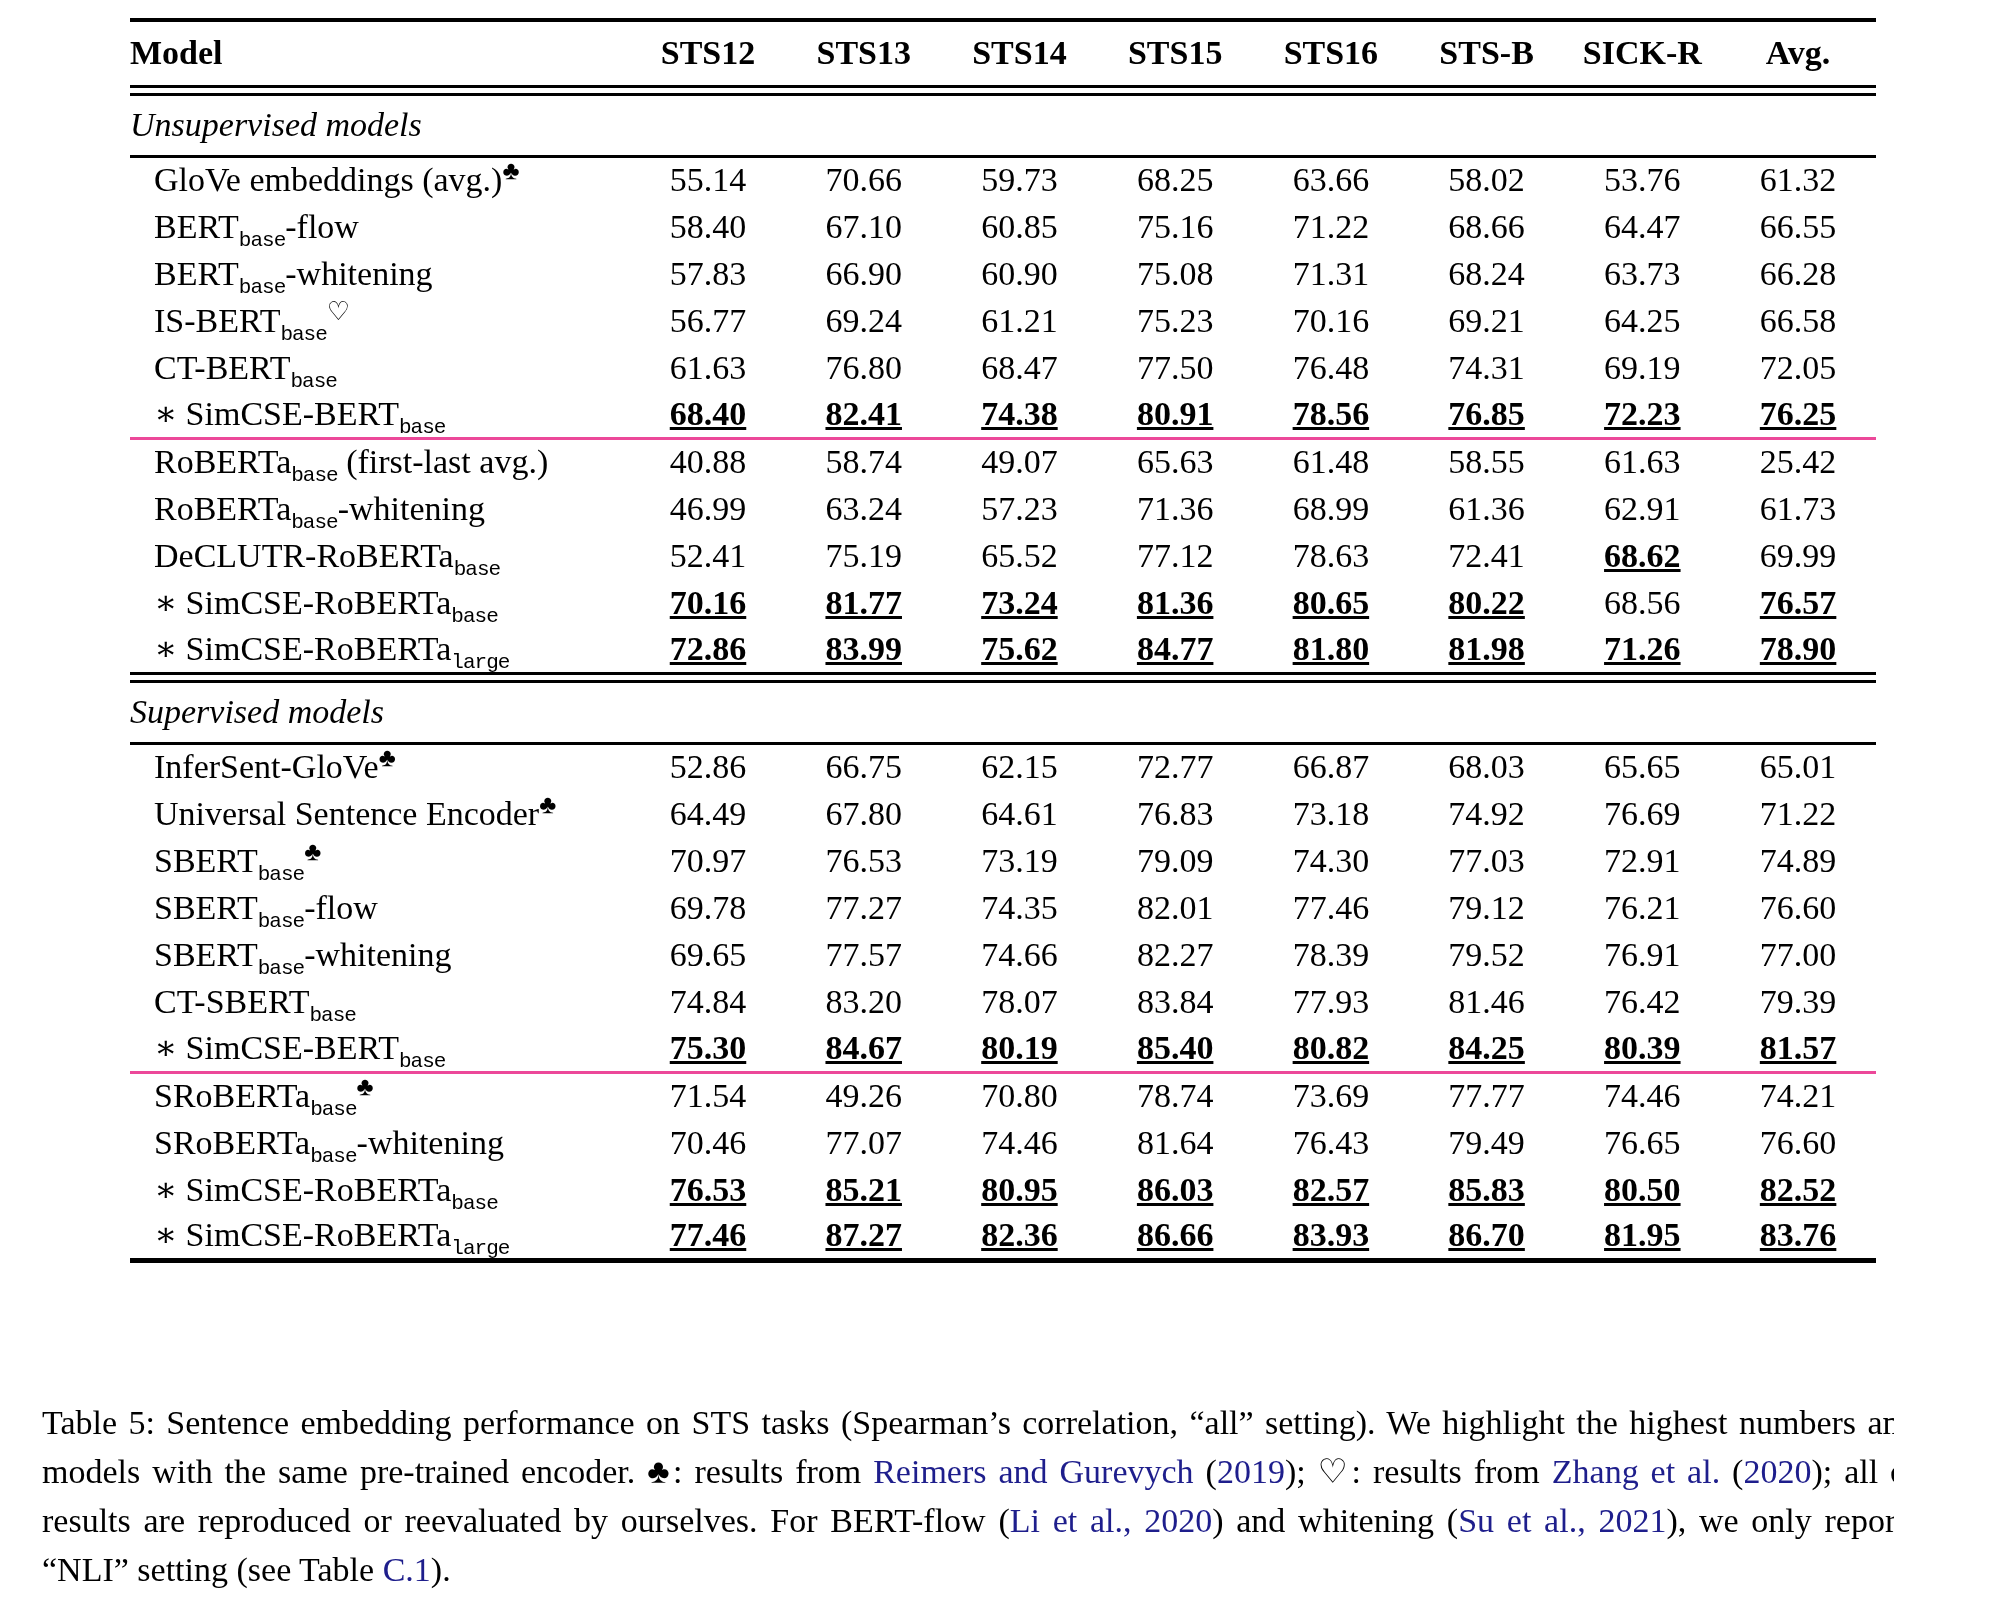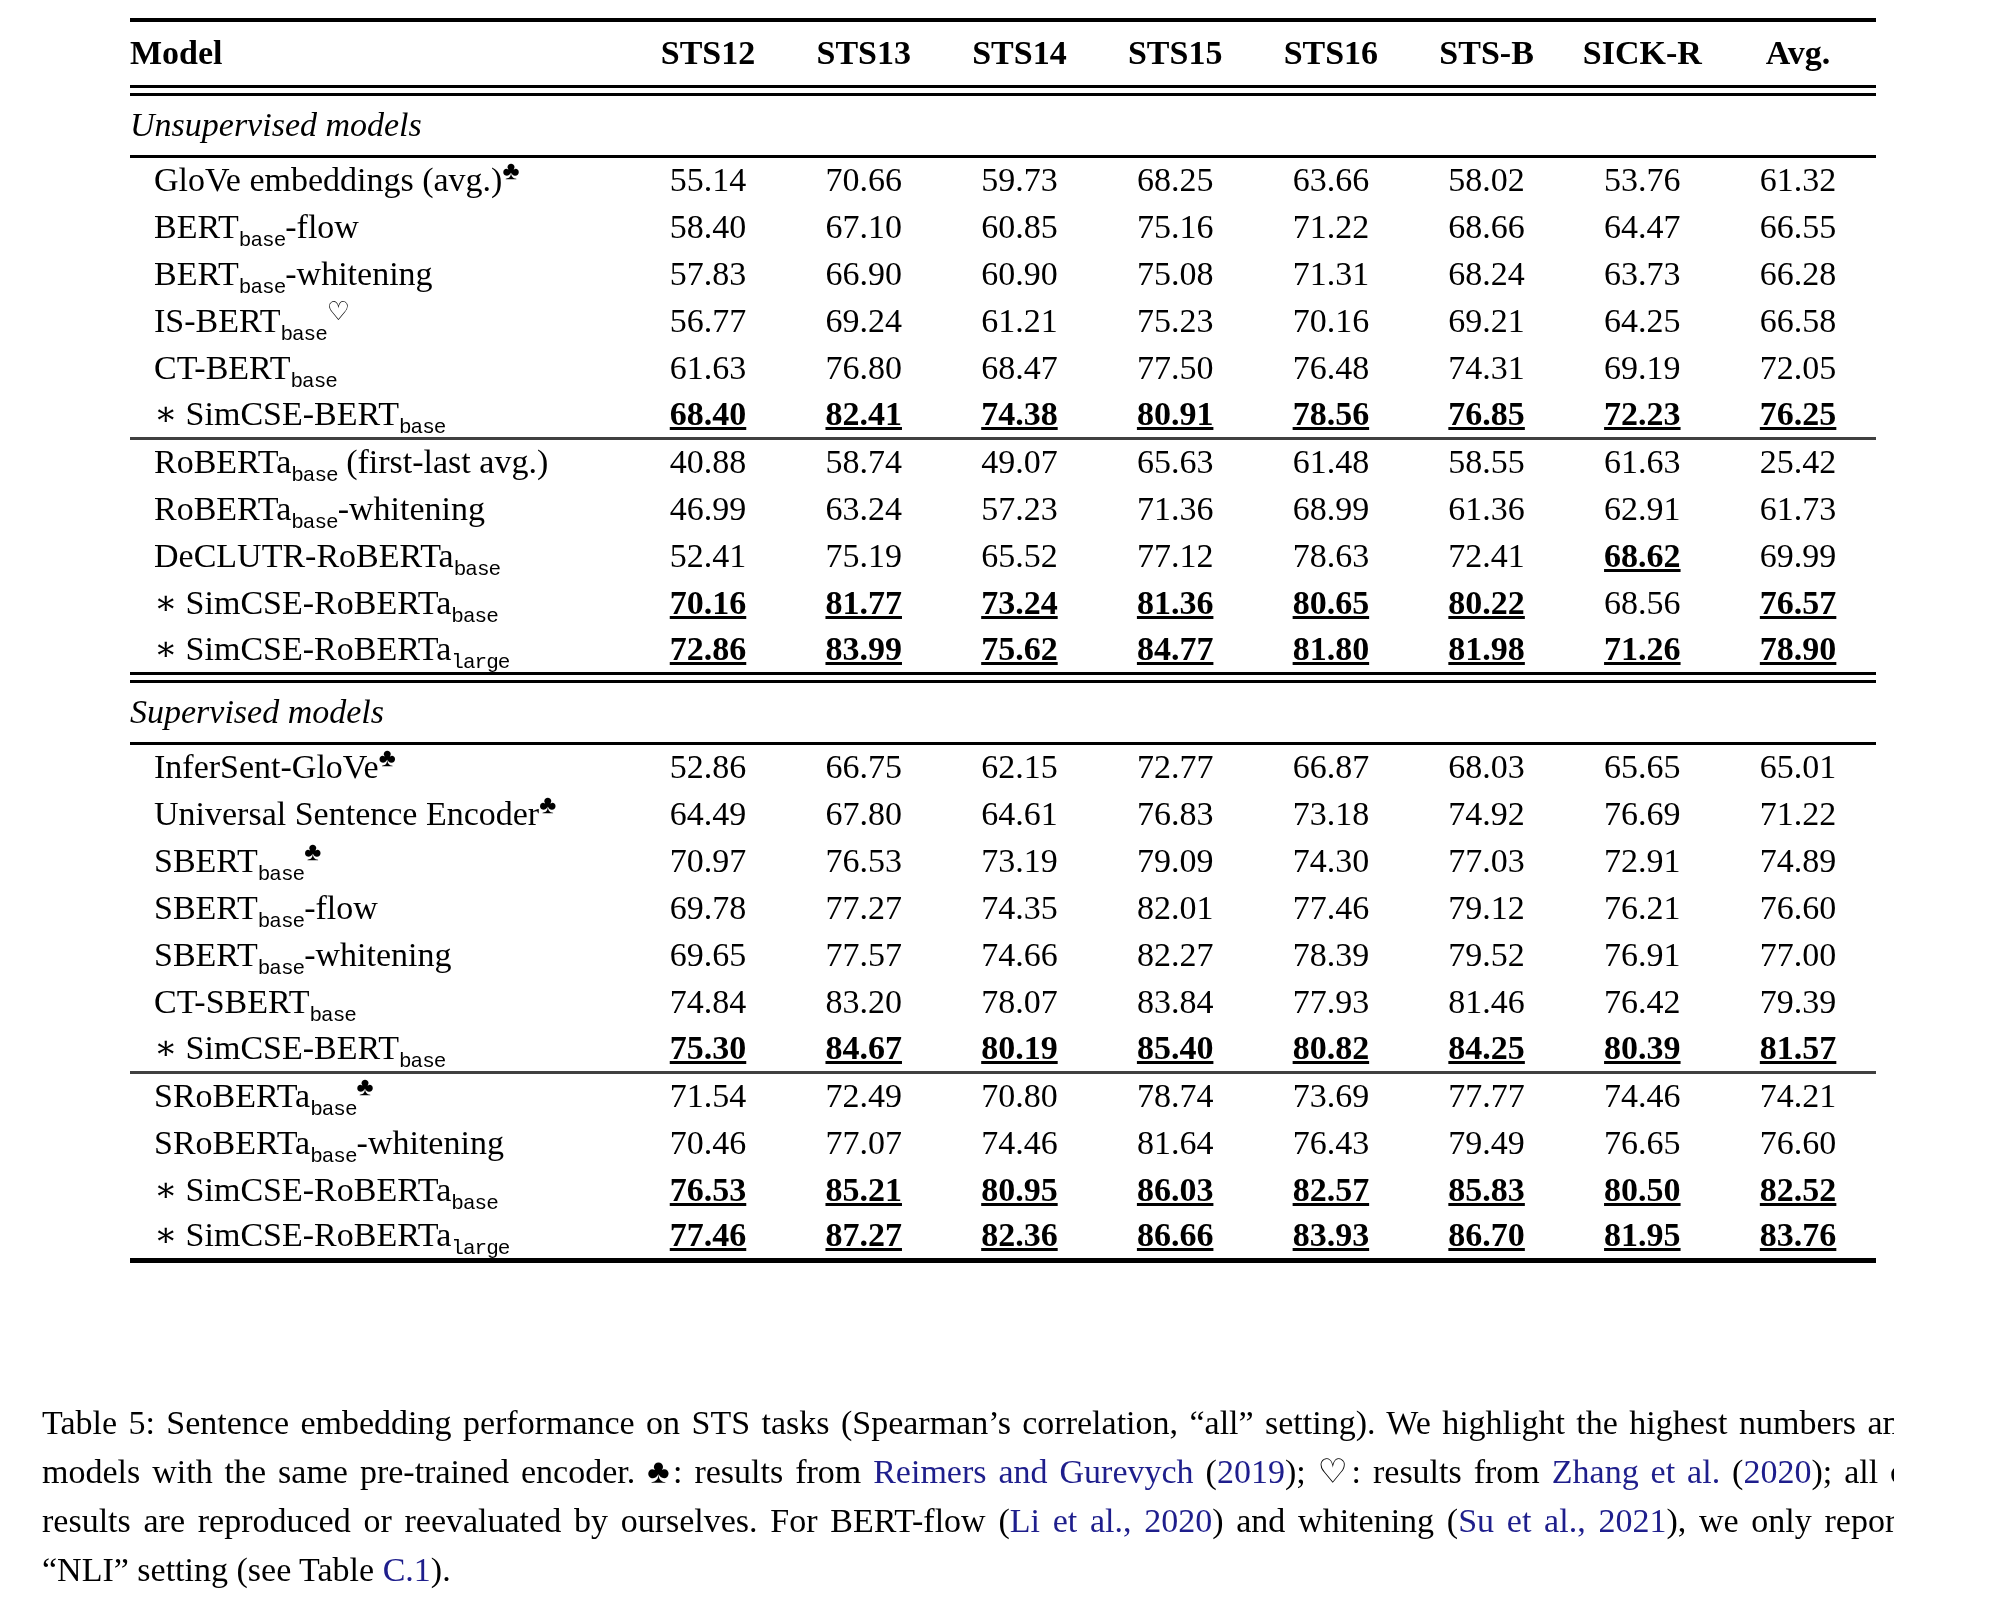--- a/index.html
+++ b/index.html
@@ -28,21 +28,21 @@
   tr.dbl-rule td {
     height: 8px; padding: 0;
     border-top: 3px solid #000; border-bottom: 3px solid #000;
   }
   tr.section-row td.section-label {
     height: 62px; vertical-align: middle;
     font-style: italic; padding: 0;
     border-bottom: 3px solid #000;
   }
   tbody tr.data-row td { height: 47px; vertical-align: middle; }
-  tr.group-end td { border-bottom: 3px solid #404040; }
+  tr.group-end td { border-bottom: 3px solid #ec4899; }
   td.bold { font-weight: bold; text-decoration: underline; }
 
   .msub {
     font-family: "Liberation Mono", "DejaVu Sans Mono", monospace;
     font-size: 21px; position: relative; top: 8px; letter-spacing: -1px;
   }
   .msup { font-size: 26px; position: relative; top: -12px; }
 
   .caption {
     position: absolute; left: 42px; top: 1398px; width: 1918px;
@@ -291,21 +291,21 @@
           <td class="num bold">80.19</td>
           <td class="num bold">85.40</td>
           <td class="num bold">80.82</td>
           <td class="num bold">84.25</td>
           <td class="num bold">80.39</td>
           <td class="num bold">81.57</td>
         </tr>
         <tr class="data-row">
           <td class="model">SRoBERTa<span class="msub">base</span><span class="msup">♣</span></td>
           <td class="num">71.54</td>
-          <td class="num">72.49</td>
+          <td class="num">49.26</td>
           <td class="num">70.80</td>
           <td class="num">78.74</td>
           <td class="num">73.69</td>
           <td class="num">77.77</td>
           <td class="num">74.46</td>
           <td class="num">74.21</td>
         </tr>
         <tr class="data-row">
           <td class="model">SRoBERTa<span class="msub">base</span>-whitening</td>
           <td class="num">70.46</td>

